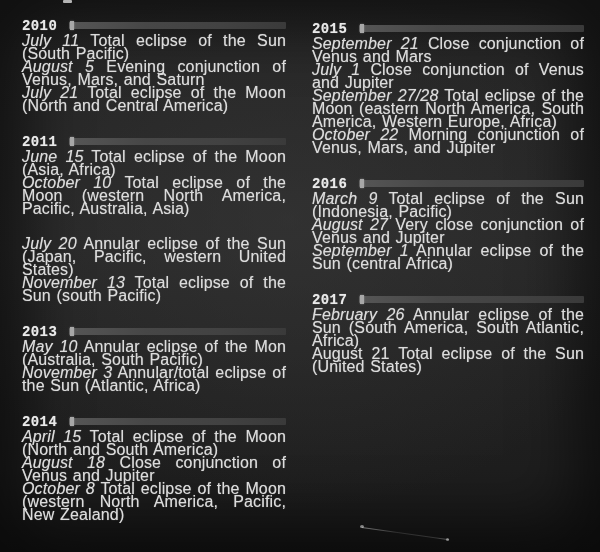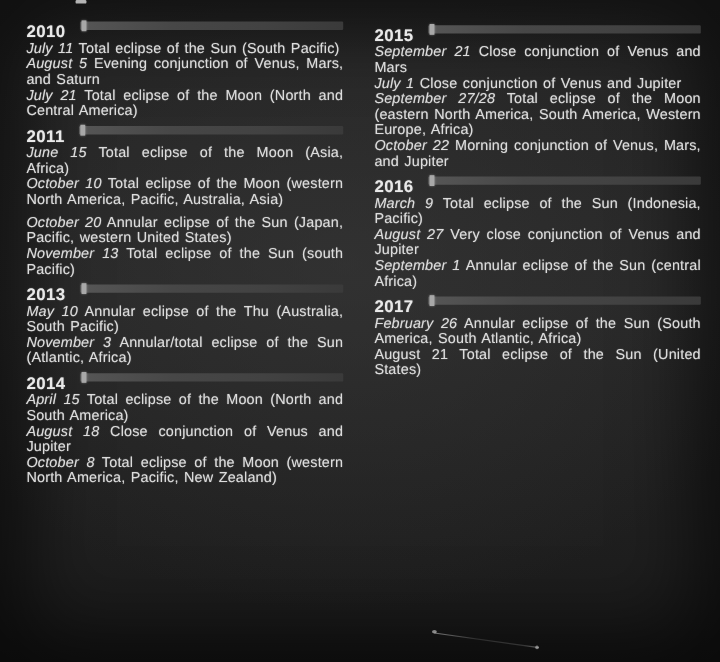--- a/index.html
+++ b/index.html
@@ -23,26 +23,27 @@
   .vignette{
     position:absolute;inset:0;pointer-events:none;
     box-shadow:inset 0 0 60px 25px rgba(0,0,0,.55);
   }
   .page-col{
     position:absolute;
     top:0;
   }
   .col-left{left:22px;top:18px;width:264px;}
   .col-right{left:312px;top:21px;width:272px;}
-  .year-section{margin-top:6px;}
+  .year-section{margin-top:22px;}
   .year-section:first-child{margin-top:0;}
   .year-row{
-    display:flex;
+    display:flex;align-items:center;
     height:15px;
     margin-bottom:1px;
+    font-family:Liberation Mono, monospace;
   }
   .year{
     font-weight:bold;
     font-size:14px;
     letter-spacing:.4px;
     color:#e9e9e9;
     text-shadow:0 0 1px rgba(240,240,240,.55);
     flex:0 0 auto;
   }
   .year-bar{
@@ -53,21 +54,21 @@
     display:flex;align-items:center;
     border-radius:1px;
   }
   .bar-tick{
     width:4px;height:9px;
     margin-left:1px;
     background:var(--tick);
     box-shadow:0 0 2px rgba(255,255,255,.4);
   }
   .entry{
-    font-size:12px;
+    font-size:16px;
     line-height:13px;
     text-align:justify;
     letter-spacing:.15px;
     word-spacing:1px;
     color:var(--ink);
     text-shadow:0 0 1px rgba(230,230,230,.55);
   }
   .entry .date{font-style:italic;}
   .entry .date.roman{font-style:normal;}
   
@@ -110,31 +111,31 @@
       <div class="year-row">
         <span class="year">2011</span>
         <span class="year-bar">
           <span class="bar-tick"></span>
         </span>
       </div>
       <p class="entry"><span class="date">June 15</span> <span>Total eclipse of the Moon (Asia, Africa)</span></p>
       <p class="entry"><span class="date">October 10</span> <span>Total eclipse of the Moon (western North America, Pacific, Australia, Asia)</span></p>
     </section>
     <section class="year-section">
-      <p class="entry"><span class="date">October 20</span> <span>Annular eclipse of the Sun (Japan, Pacific, western United States)</span></p>
+      <p class="entry"><span class="date">July 20</span> <span>Annular eclipse of the Sun (Japan, Pacific, western United States)</span></p>
       <p class="entry"><span class="date">November 13</span> <span>Total eclipse of the Sun (south Pacific)</span></p>
     </section>
     <section class="year-section">
       <div class="year-row">
         <span class="year">2013</span>
         <span class="year-bar">
           <span class="bar-tick"></span>
         </span>
       </div>
-      <p class="entry"><span class="date">May 10</span> <span>Annular eclipse of the Thu (Australia, South Pacific)</span></p>
+      <p class="entry"><span class="date">May 10</span> <span>Annular eclipse of the Mon (Australia, South Pacific)</span></p>
       <p class="entry"><span class="date">November 3</span> <span>Annular/total eclipse of the Sun (Atlantic, Africa)</span></p>
     </section>
     <section class="year-section">
       <div class="year-row">
         <span class="year">2014</span>
         <span class="year-bar">
           <span class="bar-tick"></span>
         </span>
       </div>
       <p class="entry"><span class="date">April 15</span> <span>Total eclipse of the Moon (North and South America)</span></p>

